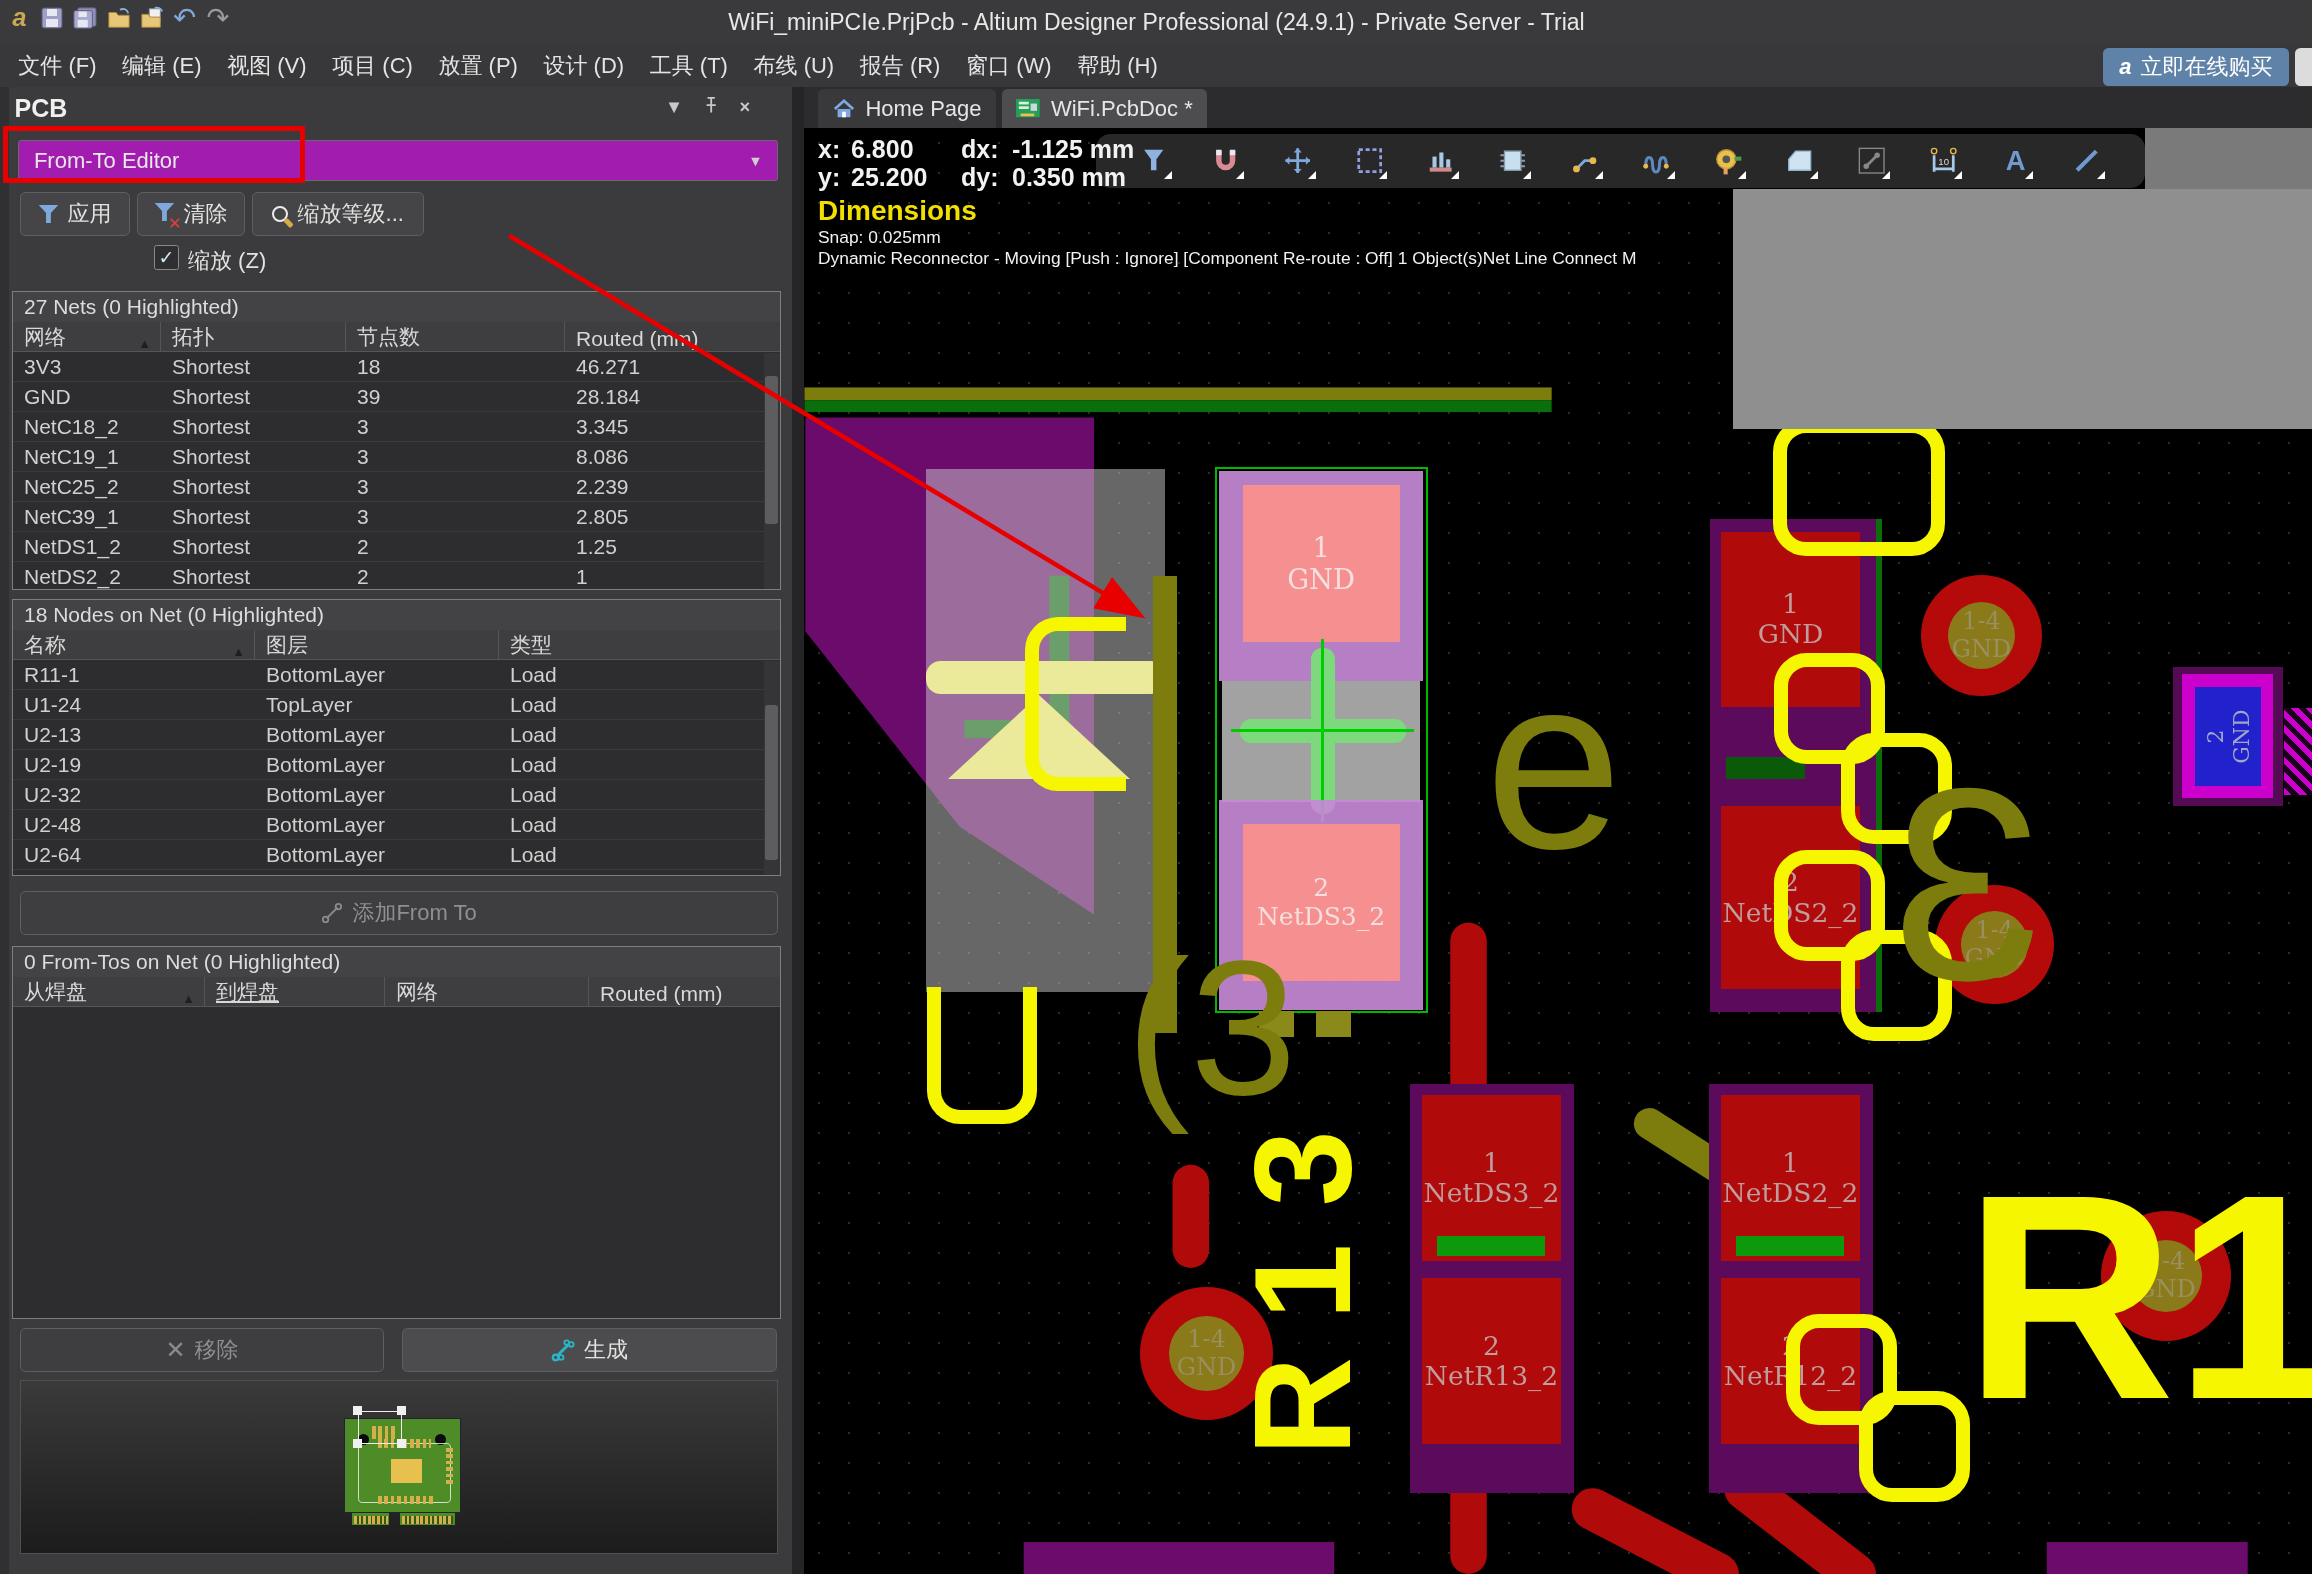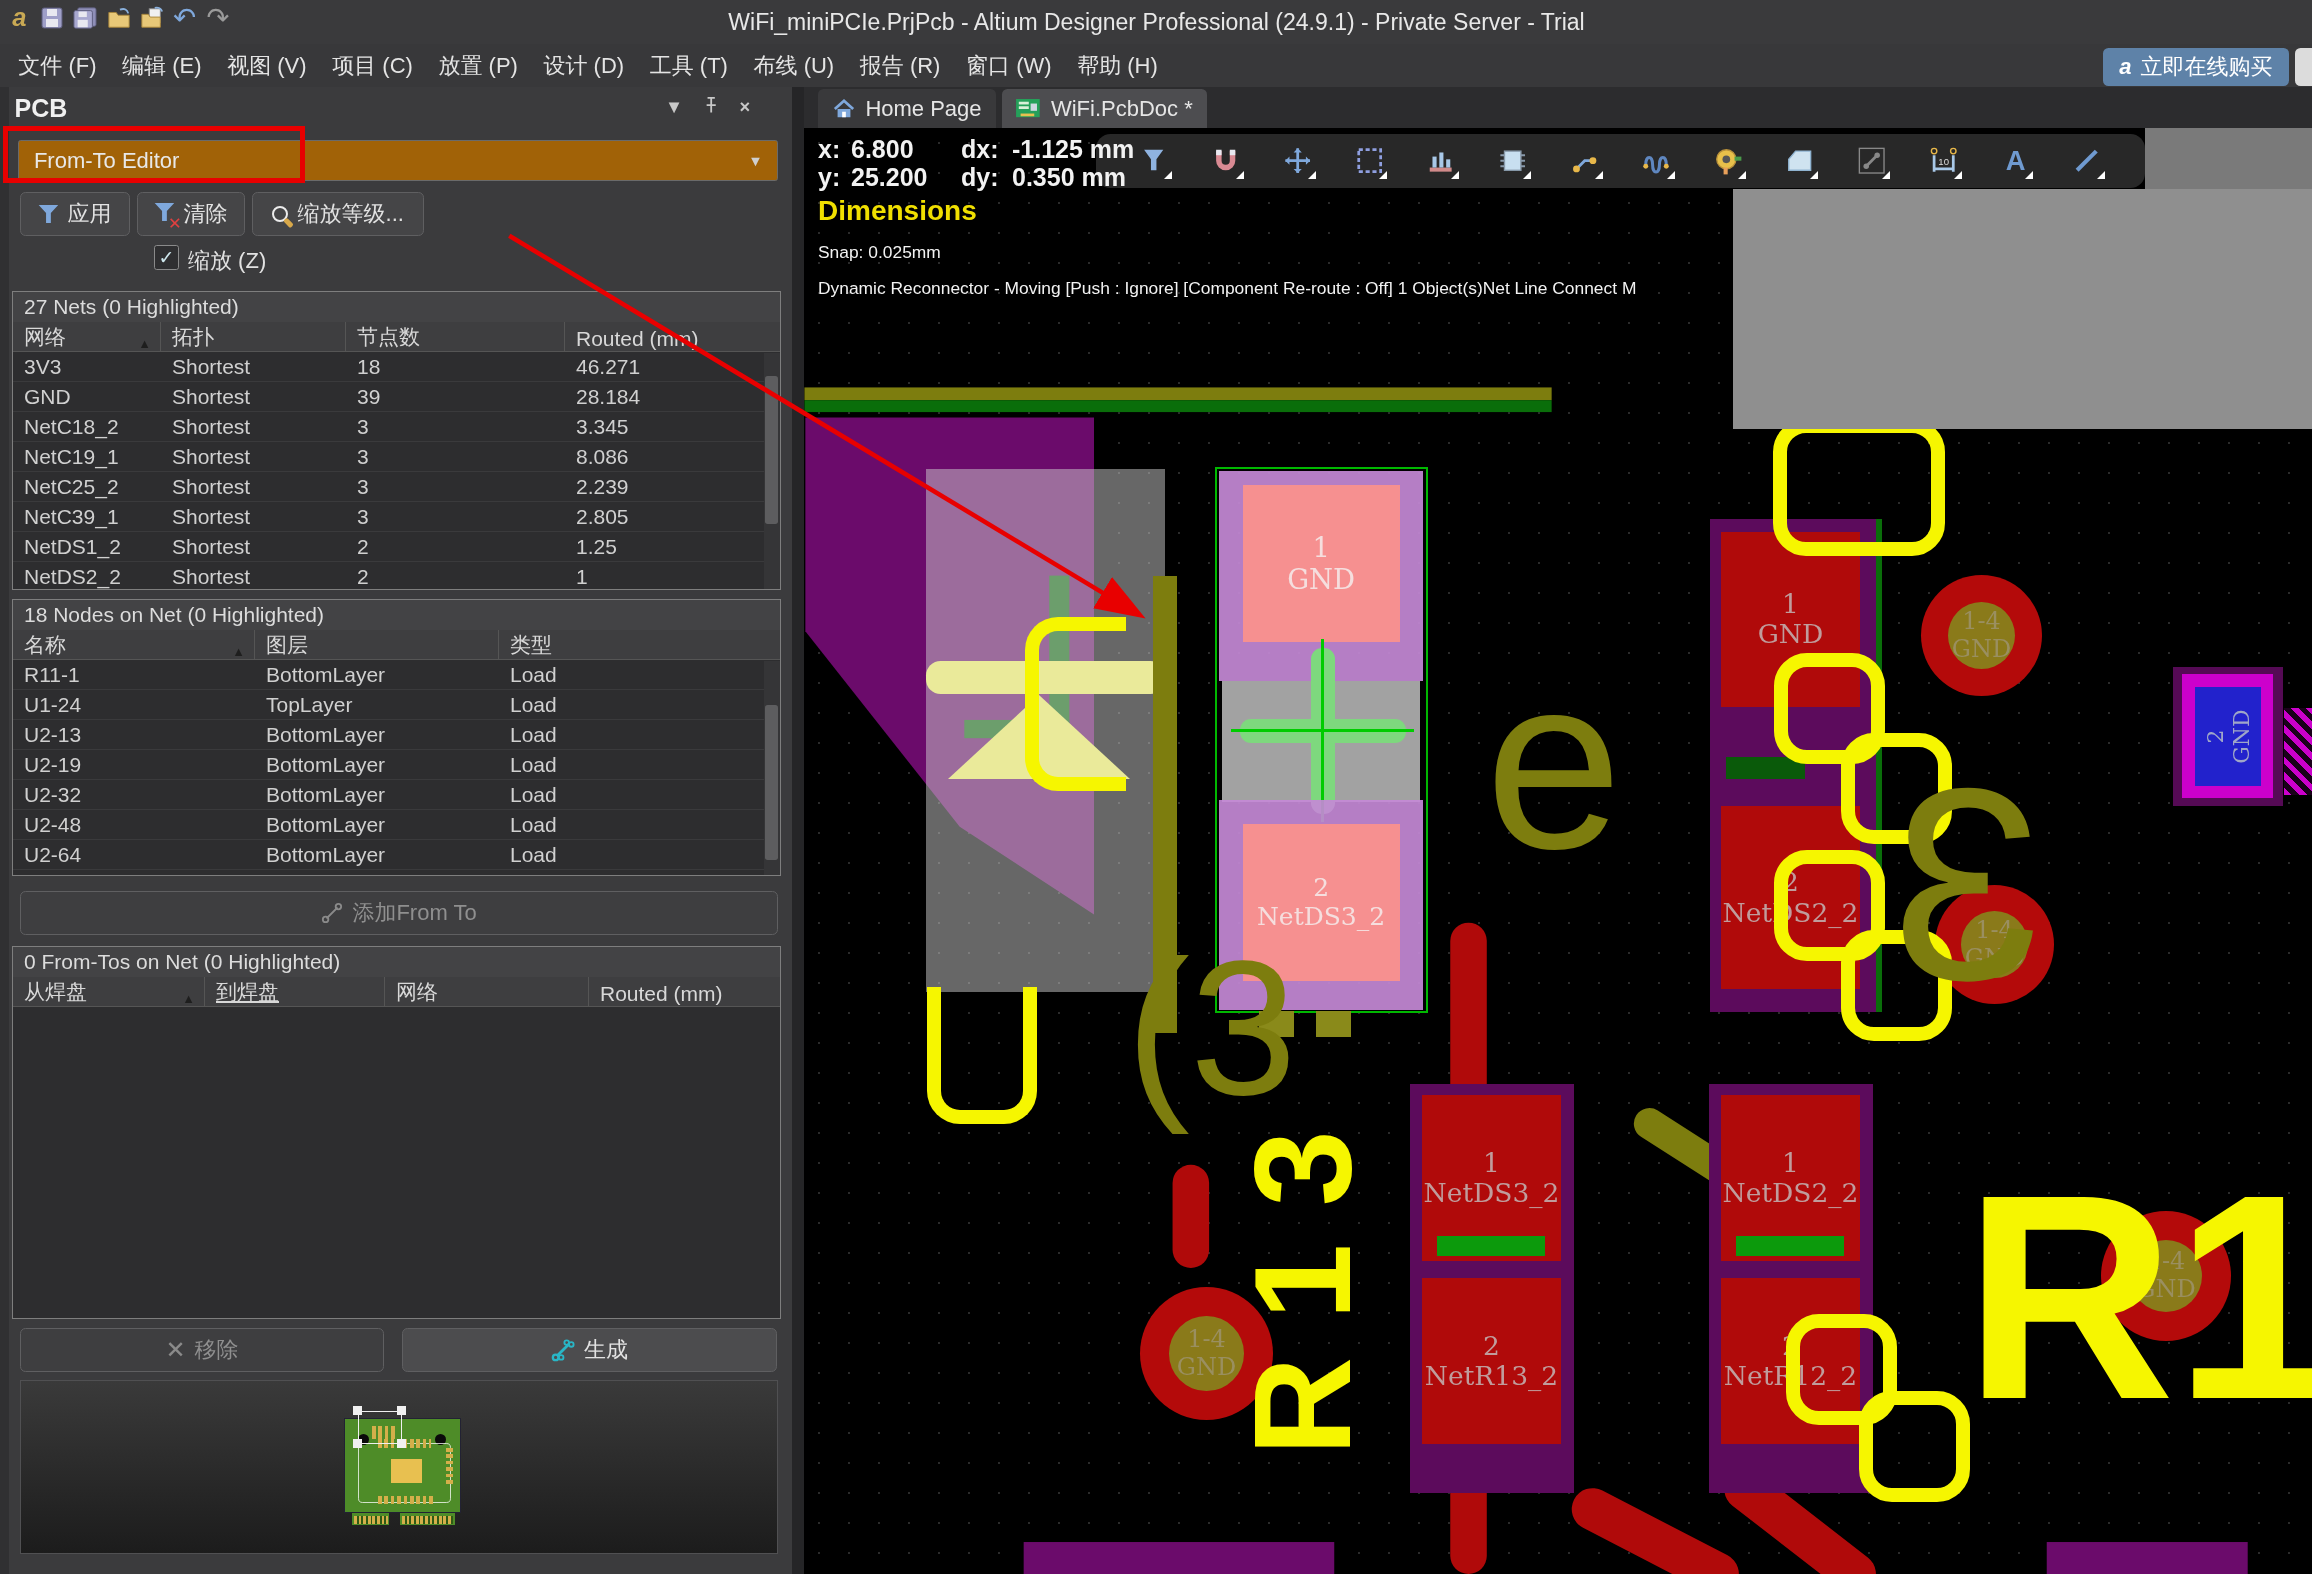--- a/index.html
+++ b/index.html
@@ -14,21 +14,21 @@
   .menubar{position:absolute;left:0;top:44px;width:2313px;height:43px;background:#38383a;display:flex;align-items:center;padding-left:5.5px;}
   .menu-item{color:#e4e4e4;font-size:22px;padding:3.7px 12.8px;cursor:default;}
   .buy-btn{position:absolute;right:24px;top:48px;height:38px;padding:0 16.4px;background:#5e82a8;border-radius:5.5px;color:#fff;font-size:22px;display:flex;align-items:center;gap:9.1px;}
   .buy-logo{font-weight:bold;font-style:italic;font-size:22px;color:#fff;}
   .stub-btn{position:absolute;right:0;top:48px;width:18.3px;height:38px;background:#dcdcdc;border-radius:5.5px 0 0 5.5px;}
   
   .panel{position:absolute;left:0;top:87px;width:792px;height:1488px;background:#3b3b3d;}
   .panel-edge{position:absolute;left:0;top:0;width:9.1px;height:1488px;background:#303032;}
   .panel-title{position:absolute;left:14.6px;top:7.3px;color:#f0f0f0;font-size:25px;font-weight:bold;}
   .panel-winicons{position:absolute;left:665px;top:9.1px;display:flex;gap:20px;color:#c8c8c8;font-size:18.3px;}
-  .dropdown{position:absolute;left:18.3px;top:53px;width:760px;height:41px;background:#a16207;border:0.9px solid #6a6a6a;border-radius:2.7px;color:#e8e8e8;font-size:22px;display:flex;align-items:center;padding:0 14.6px;}
+  .dropdown{position:absolute;left:18.3px;top:53px;width:760px;height:41px;background:#a21caf;border:0.9px solid #6a6a6a;border-radius:2.7px;color:#e8e8e8;font-size:22px;display:flex;align-items:center;padding:0 14.6px;}
   .dropdown .chev{margin-left:auto;font-size:14.6px;color:#cfcfcf;}
   .red-box{position:absolute;left:2.7px;top:39px;width:302px;height:57px;border:5.5px solid #e80000;z-index:30;pointer-events:none;}
   .pbtn{position:absolute;height:44px;background:#454547;border:0.9px solid #5f5f61;border-radius:5.5px;color:#e2e2e2;font-size:22px;display:flex;align-items:center;justify-content:center;gap:9.1px;}
   .funnel{display:inline-block;width:20px;height:18.3px;background:#7fa8dc;clip-path:polygon(0 0,100% 0,62% 45%,62% 100%,38% 100%,38% 45%);}
   .clear-x{position:absolute;right:-7.3px;bottom:-5.5px;color:#e04040;font-weight:bold;font-size:16.4px;}
   .mag{display:inline-block;width:16.4px;height:16.4px;border:2.7px solid #ececec;border-radius:50%;position:relative;}
   .mag::after{content:'';position:absolute;width:4.6px;height:10px;background:#d8a84a;bottom:-8.2px;right:-4.6px;transform:rotate(-45deg);border-radius:1.8px;}
   .chk{position:absolute;left:154px;top:158px;width:25px;height:25px;background:#2f2f31;border:0.9px solid #8a8a8a;border-radius:2.7px;color:#cfe8ee;font-size:19px;display:flex;align-items:center;justify-content:center;}
   .chk-label{position:absolute;left:188px;top:159px;color:#e2e2e2;font-size:22px;}
   
@@ -60,21 +60,21 @@
   .toolbar{position:absolute;left:1096px;top:134px;width:1049px;height:54px;background:#282828;border-radius:14.6px;display:flex;align-items:center;justify-content:space-around;padding:0 22px;z-index:7;}
   .tool-slot{position:relative;width:40px;height:40px;display:flex;align-items:center;justify-content:center;}
   .tool-slot .corner{position:absolute;right:1.8px;bottom:1.8px;width:0;height:0;border-left:8.2px solid transparent;border-bottom:8.2px solid #fff;}
   
   .status{position:absolute;left:818px;top:135px;z-index:8;color:#f2f2f2;}
   .coordline{display:flex;font-size:25px;font-weight:600;height:28px;align-items:center;}
   .coordline .l1{width:33px;}
   .coordline .v1{width:110px;}
   .coordline .l2{width:51px;}
   .dim-mode{font-size:28px;font-weight:bold;color:#f0df00;margin-top:3.7px;}
-  .small-line{font-size:17.4px;margin-top:15px;white-space:nowrap;}
+  .small-line{font-size:17.4px;margin-top:0;white-space:nowrap;}
   
   .padlabel{white-space:pre-line;text-align:center;font-family:"DejaVu Serif",serif;line-height:1.15;display:flex;align-items:center;justify-content:center;width:100%;height:100%;}
   .via{position:absolute;background:#b40a0a;border-radius:50%;}
   .via .inner{position:absolute;left:22%;top:22%;width:56%;height:56%;background:#8a7a1a;border-radius:50%;}
   .via .padlabel{position:absolute;left:0;top:0;color:#9a8f60;font-size:24px;}
   .ys{position:absolute;border:14.6px solid #f6f600;border-radius:33px;background:transparent;}
   .redpad{position:absolute;background:#b00a0a;}
   .redpad .padlabel{color:#c09c9c;font-size:26.5px;}
   .pinkpad{position:absolute;background:#f69090;}
   .pinkpad .padlabel{color:#f5dede;font-size:27.4px;}

